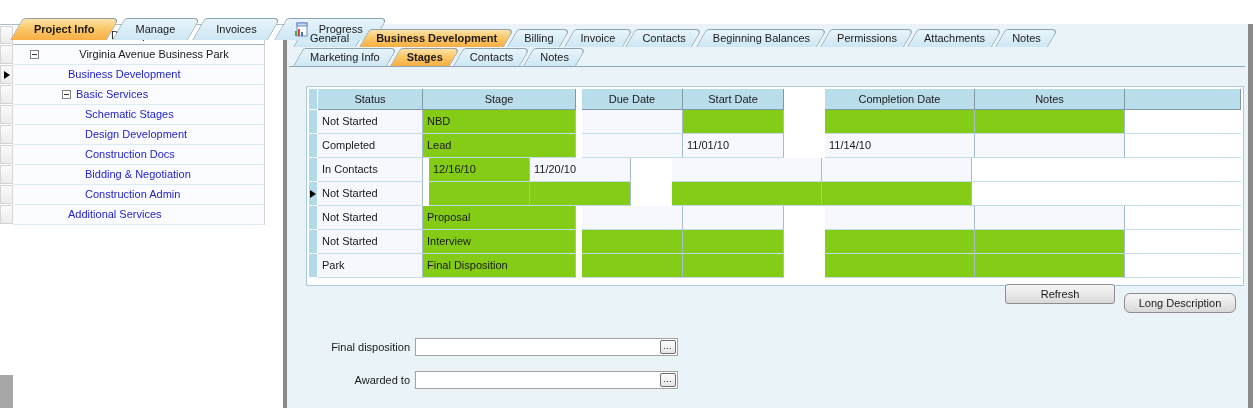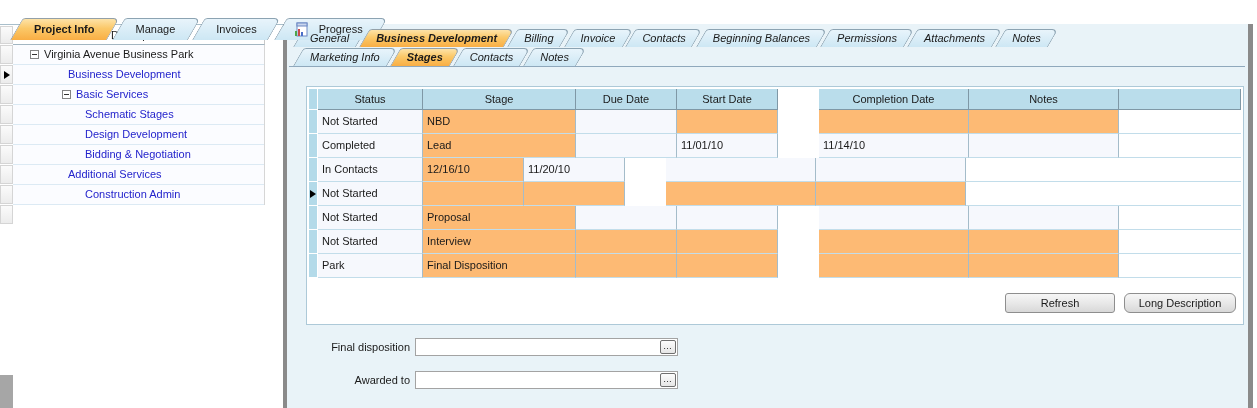--- a/index.html
+++ b/index.html
@@ -29,63 +29,63 @@
   .tree-gutter{position:absolute;left:0;top:1px;width:13px;}
   .tg-cell{height:19px;margin-bottom:1px;background:linear-gradient(180deg,#FBFBFB,#ECECEC);
     border:1px solid #D5D5D5;box-sizing:border-box;position:relative;}
   .tg-cell.hd{height:18px;}
   .sel-arrow{position:absolute;left:3px;top:50%;margin-top:-4px;width:0;height:0;
     border-left:6px solid #000;border-top:4px solid transparent;border-bottom:4px solid transparent;}
   .tree-header{position:absolute;left:13px;top:1px;width:252px;height:19px;line-height:18px;text-align:center;
     background:#fff;border-bottom:1px solid #A2B6C2;border-right:1px solid #C9C9C9;box-sizing:border-box;}
   .tree-rows{position:absolute;left:13px;top:20px;width:252px;border-right:1px solid #D6D6D6;box-sizing:border-box;}
   .tree-row{position:relative;height:20px;line-height:19px;border-bottom:1px solid #DCEAF4;background:#FBFCFF;box-sizing:border-box;white-space:nowrap;}
-  .tree-row.black{color:#1a1a1a;}
+  .tree-row.black{color:#1a1a1a;text-align:center;}
   .tree-row.blue{color:#2323CC;}
   .tree-row.l0{padding-left:31px;}
   .tree-row.l1b{padding-left:63px;}
   .tree-row.l1{padding-left:55px;}
   .tree-row.l2{padding-left:72px;}
   .expander{position:absolute;top:5px;width:9px;height:9px;background:#fff;border:1px solid #838383;box-sizing:border-box;}
   .expander:after{content:"";position:absolute;left:1px;top:3px;width:5px;height:1px;background:#333;}
   .l0 .expander{left:17px;}
   .l1b .expander{left:49px;}
   .left-strip{position:absolute;left:0;top:350px;width:13px;height:58px;background:#A6A6A6;}
   
   .splitter{position:absolute;left:283px;top:24px;width:4px;height:384px;background:#8A8A8A;}
   .right-panel{position:absolute;left:287px;top:24px;width:961px;height:384px;background:#E9F3F8;}
   .dtabs{position:absolute;left:6px;display:flex;align-items:flex-end;}
   .dtabs.r1{top:5px;height:18px;}
   .dtabs.r2{top:24px;height:18px;}
   .dtabs .tab{height:18px;margin-right:3px;}
-  .dtabs .tab .tl{padding:0 7px 0 17px;font-style:italic;}
+  .dtabs .tab .tl{padding:0 7px 0 17px;}
   .dtabs .tab.active{z-index:2;}
   .tabline{position:absolute;left:2px;top:42px;width:956px;height:1px;background:#8FA8BC;}
   
-  .grid{position:absolute;left:19px;top:62px;width:938px;height:239px;background:#fff;
+  .grid{position:absolute;left:19px;top:62px;width:938px;height:200px;background:#fff;
     border:1px solid #ADC9D8;padding:2px;box-sizing:border-box;}
   .g-row{display:flex;}
   .gc{box-sizing:border-box;border-right:1px solid #A4BCCA;border-bottom:1px solid #C2DDEA;
     height:24px;line-height:23px;padding-left:4px;overflow:hidden;white-space:nowrap;}
   .g-head .gc{height:21px;line-height:20px;background:#BADDEB;text-align:center;padding-left:0;
     border-right:1px solid #7F98A6;border-bottom:1px solid #7F98A6;}
   .gut{width:9px;padding:0;background:#B3DAE9;border-right:1px solid #fff !important;border-bottom:1px solid #fff !important;position:relative;}
   .g-head .gut{background:#B3DAE9;}
   .g-sel{position:absolute;left:1px;top:50%;margin-top:-4px;width:0;height:0;
     border-left:6px solid #000;border-top:4px solid transparent;border-bottom:4px solid transparent;}
-  .c0{width:105px;}.c1{width:153px;}.c2{width:101px;}.c3{width:101px;}.c4{width:150px;margin-left:41px;}.c5{width:150px;}
+  .c0{width:105px;}.c1{width:153px;}.c2{width:101px;margin-left:6px;}.c3{width:101px;}.c4{width:150px;margin-left:41px;}.c5{width:150px;}
   .ctrail{flex:1;border-right:none;background:#fff;}
   .g-head .ctrail{background:#BADDEB;}
-  .bg-cream{background:#fdba74;}
+  .bg-cream{background:#84cc16;}
   .bg-pale{background:#F6F8FD;}
   
   .btn{position:absolute;height:20px;box-sizing:border-box;border:1px solid #8E8E8E;border-radius:3px;
     background:linear-gradient(180deg,#F6F6F6 0%,#E7E7E7 55%,#D8D8D8 100%);
     font-family:inherit;font-size:11px;color:#1a1a1a;text-align:center;line-height:18px;padding:0;cursor:default;}
-  .btn-refresh{left:718px;top:269px;width:110px;}
+  .btn-refresh{left:718px;top:260px;width:110px;}
   .btn-longdesc{left:837px;top:269px;width:112px;border-radius:6px;}
   .fld-label{position:absolute;width:160px;text-align:right;color:#1a1a1a;}
   .lbl1{left:-37px;top:317px;}
   .lbl2{left:-37px;top:350px;}
   .fld{position:absolute;width:263px;height:18px;box-sizing:border-box;background:#fff;border:1px solid #A3A3A3;}
   .fld1{left:128px;top:314px;}
   .fld2{left:128px;top:347px;}
   .fld input{position:absolute;left:1px;top:1px;width:240px;height:14px;border:none;outline:none;
     font-family:inherit;font-size:11px;padding:0 2px;background:transparent;}
   .dots{position:absolute;right:1px;top:1px;width:16px;height:14px;box-sizing:border-box;
@@ -153,27 +153,30 @@
       <span class="expander"></span>
       <span>Basic Services</span>
     </div>
     <div class="tree-row l2 blue">
       <span>Schematic Stages</span>
     </div>
     <div class="tree-row l2 blue">
       <span>Design Development</span>
     </div>
     <div class="tree-row l2 blue">
+      <span>Construction Docs</span>
+    </div>
+    <div class="tree-row l2 blue">
       <span>Bidding &amp; Negotiation</span>
+    </div>
+    <div class="tree-row l2 blue">
+      <span>Construction Admin</span>
     </div>
     <div class="tree-row l1 blue">
       <span>Additional Services</span>
-    </div>
-    <div class="tree-row l2 blue">
-      <span>Construction Admin</span>
     </div>
   </div>
   <div class="left-strip"></div>
 </div>
 
 <div class="splitter"></div>
 
 <div class="right-panel">
 
   <div class="dtabs r1">

